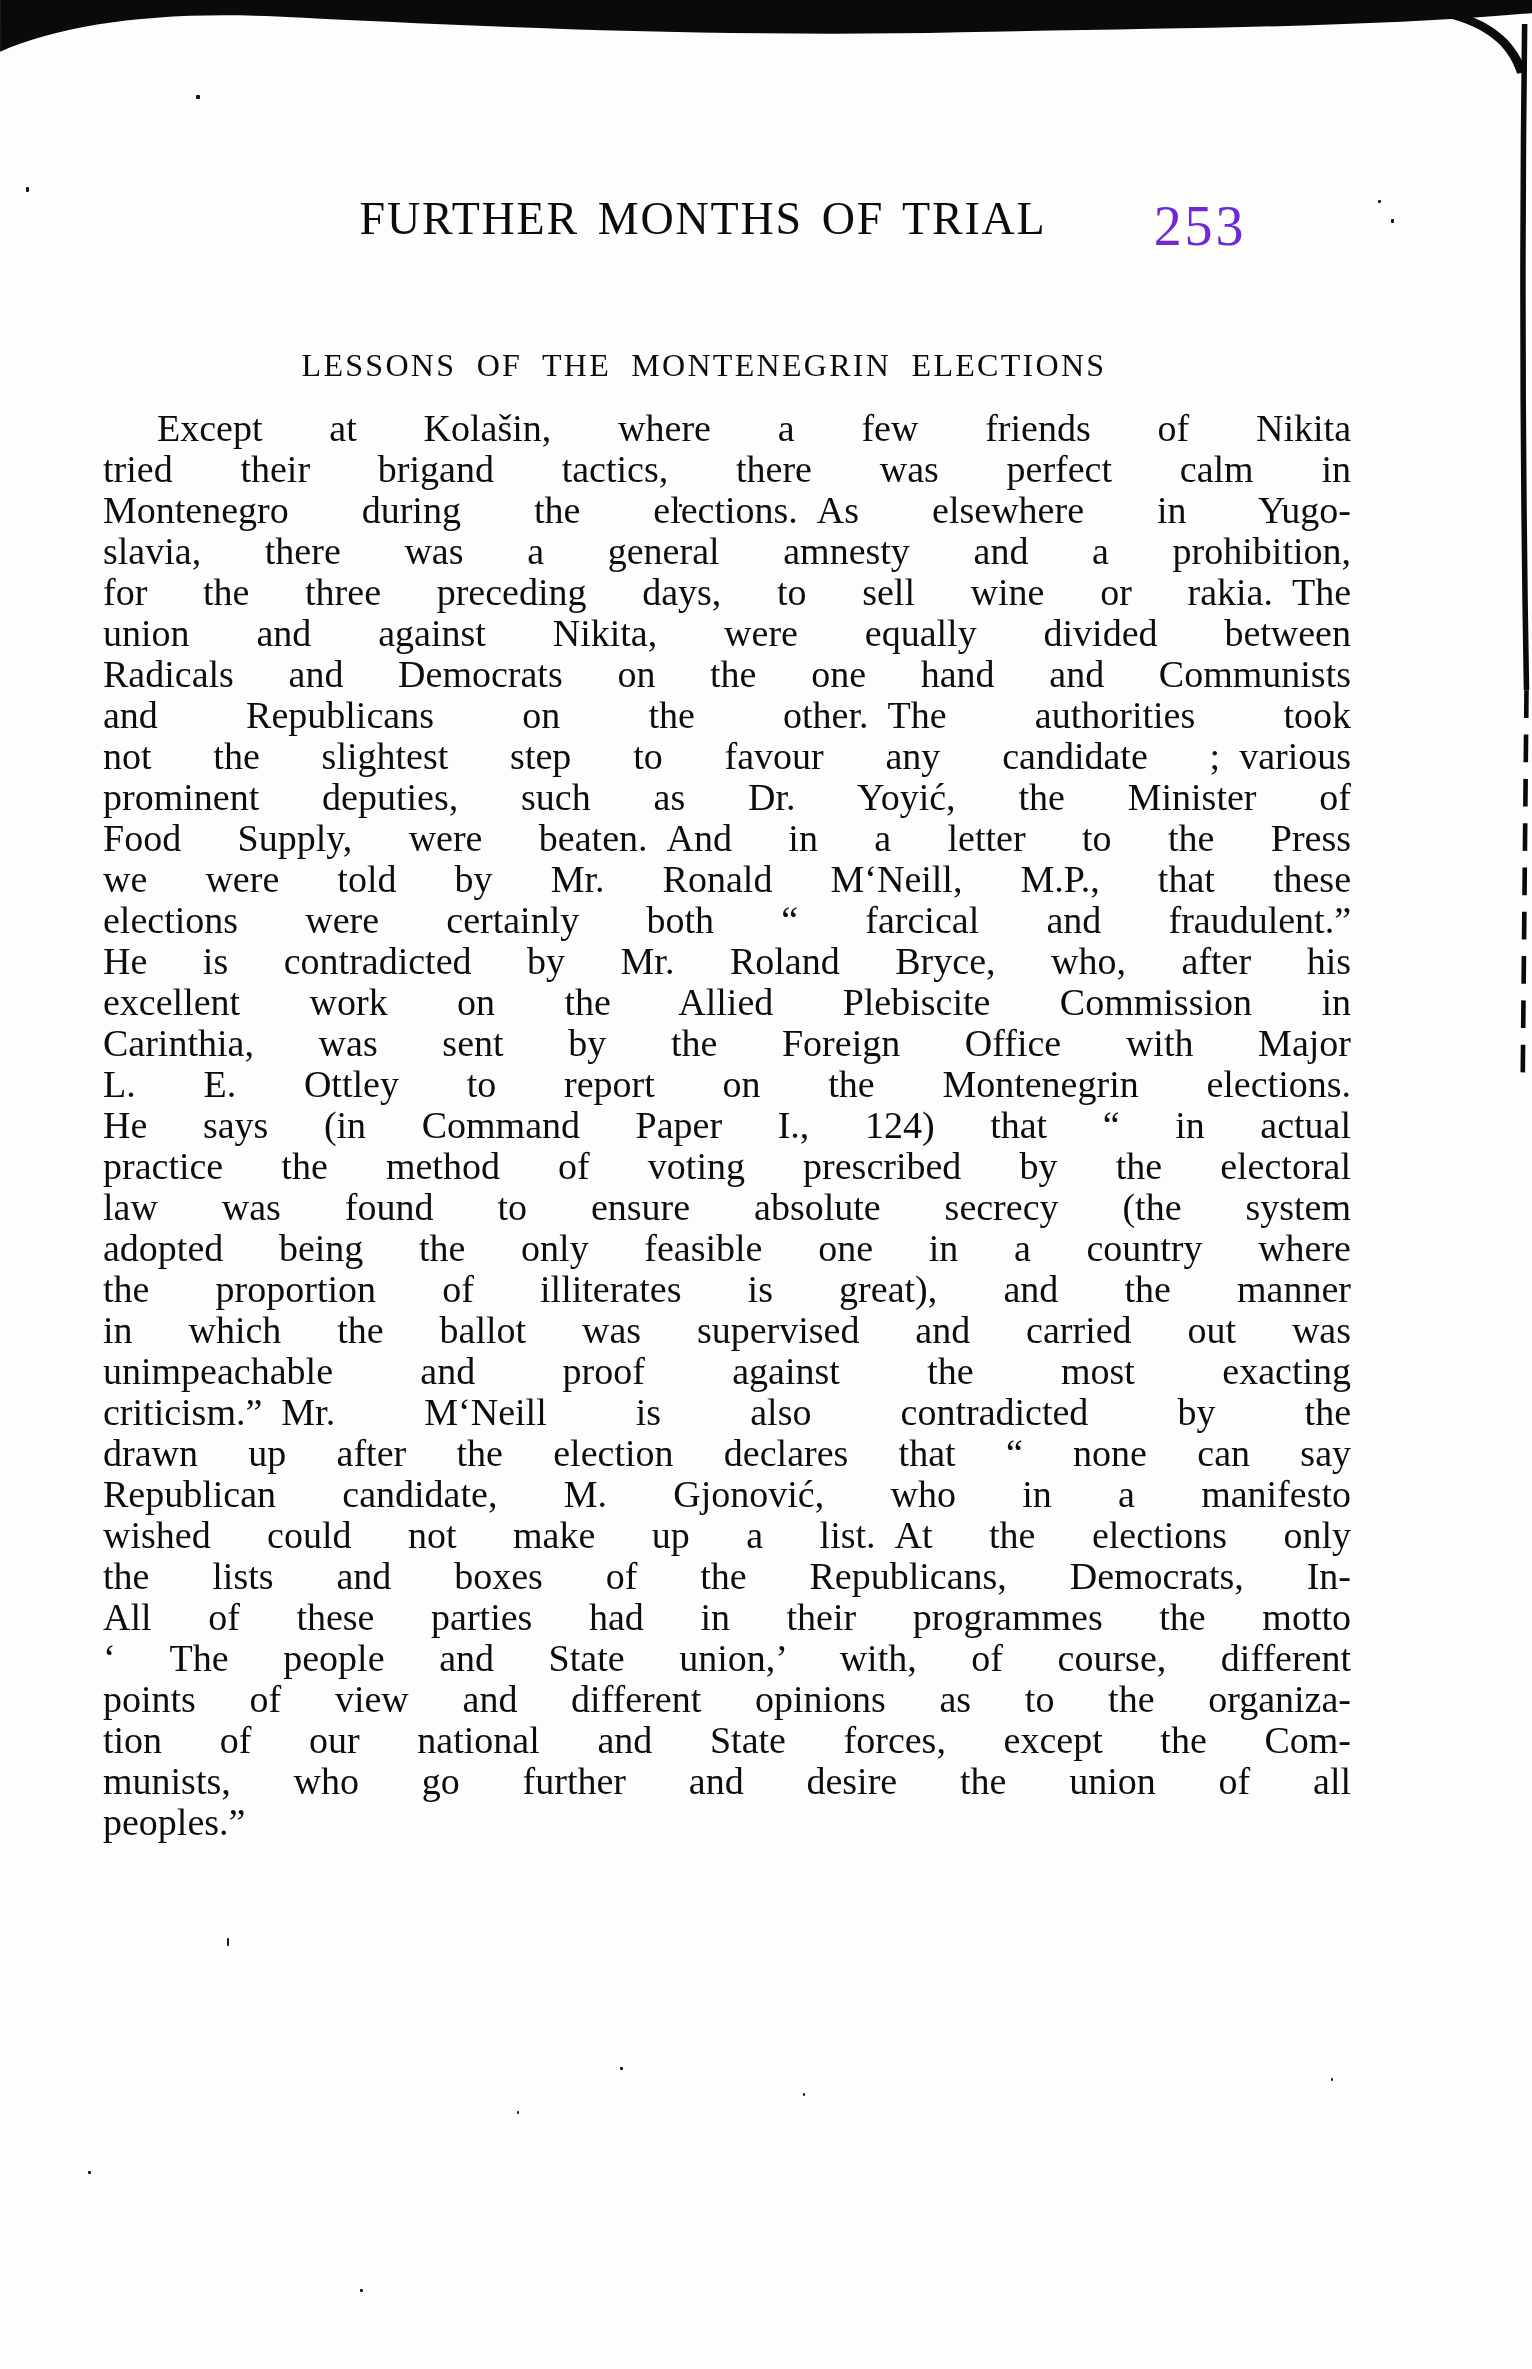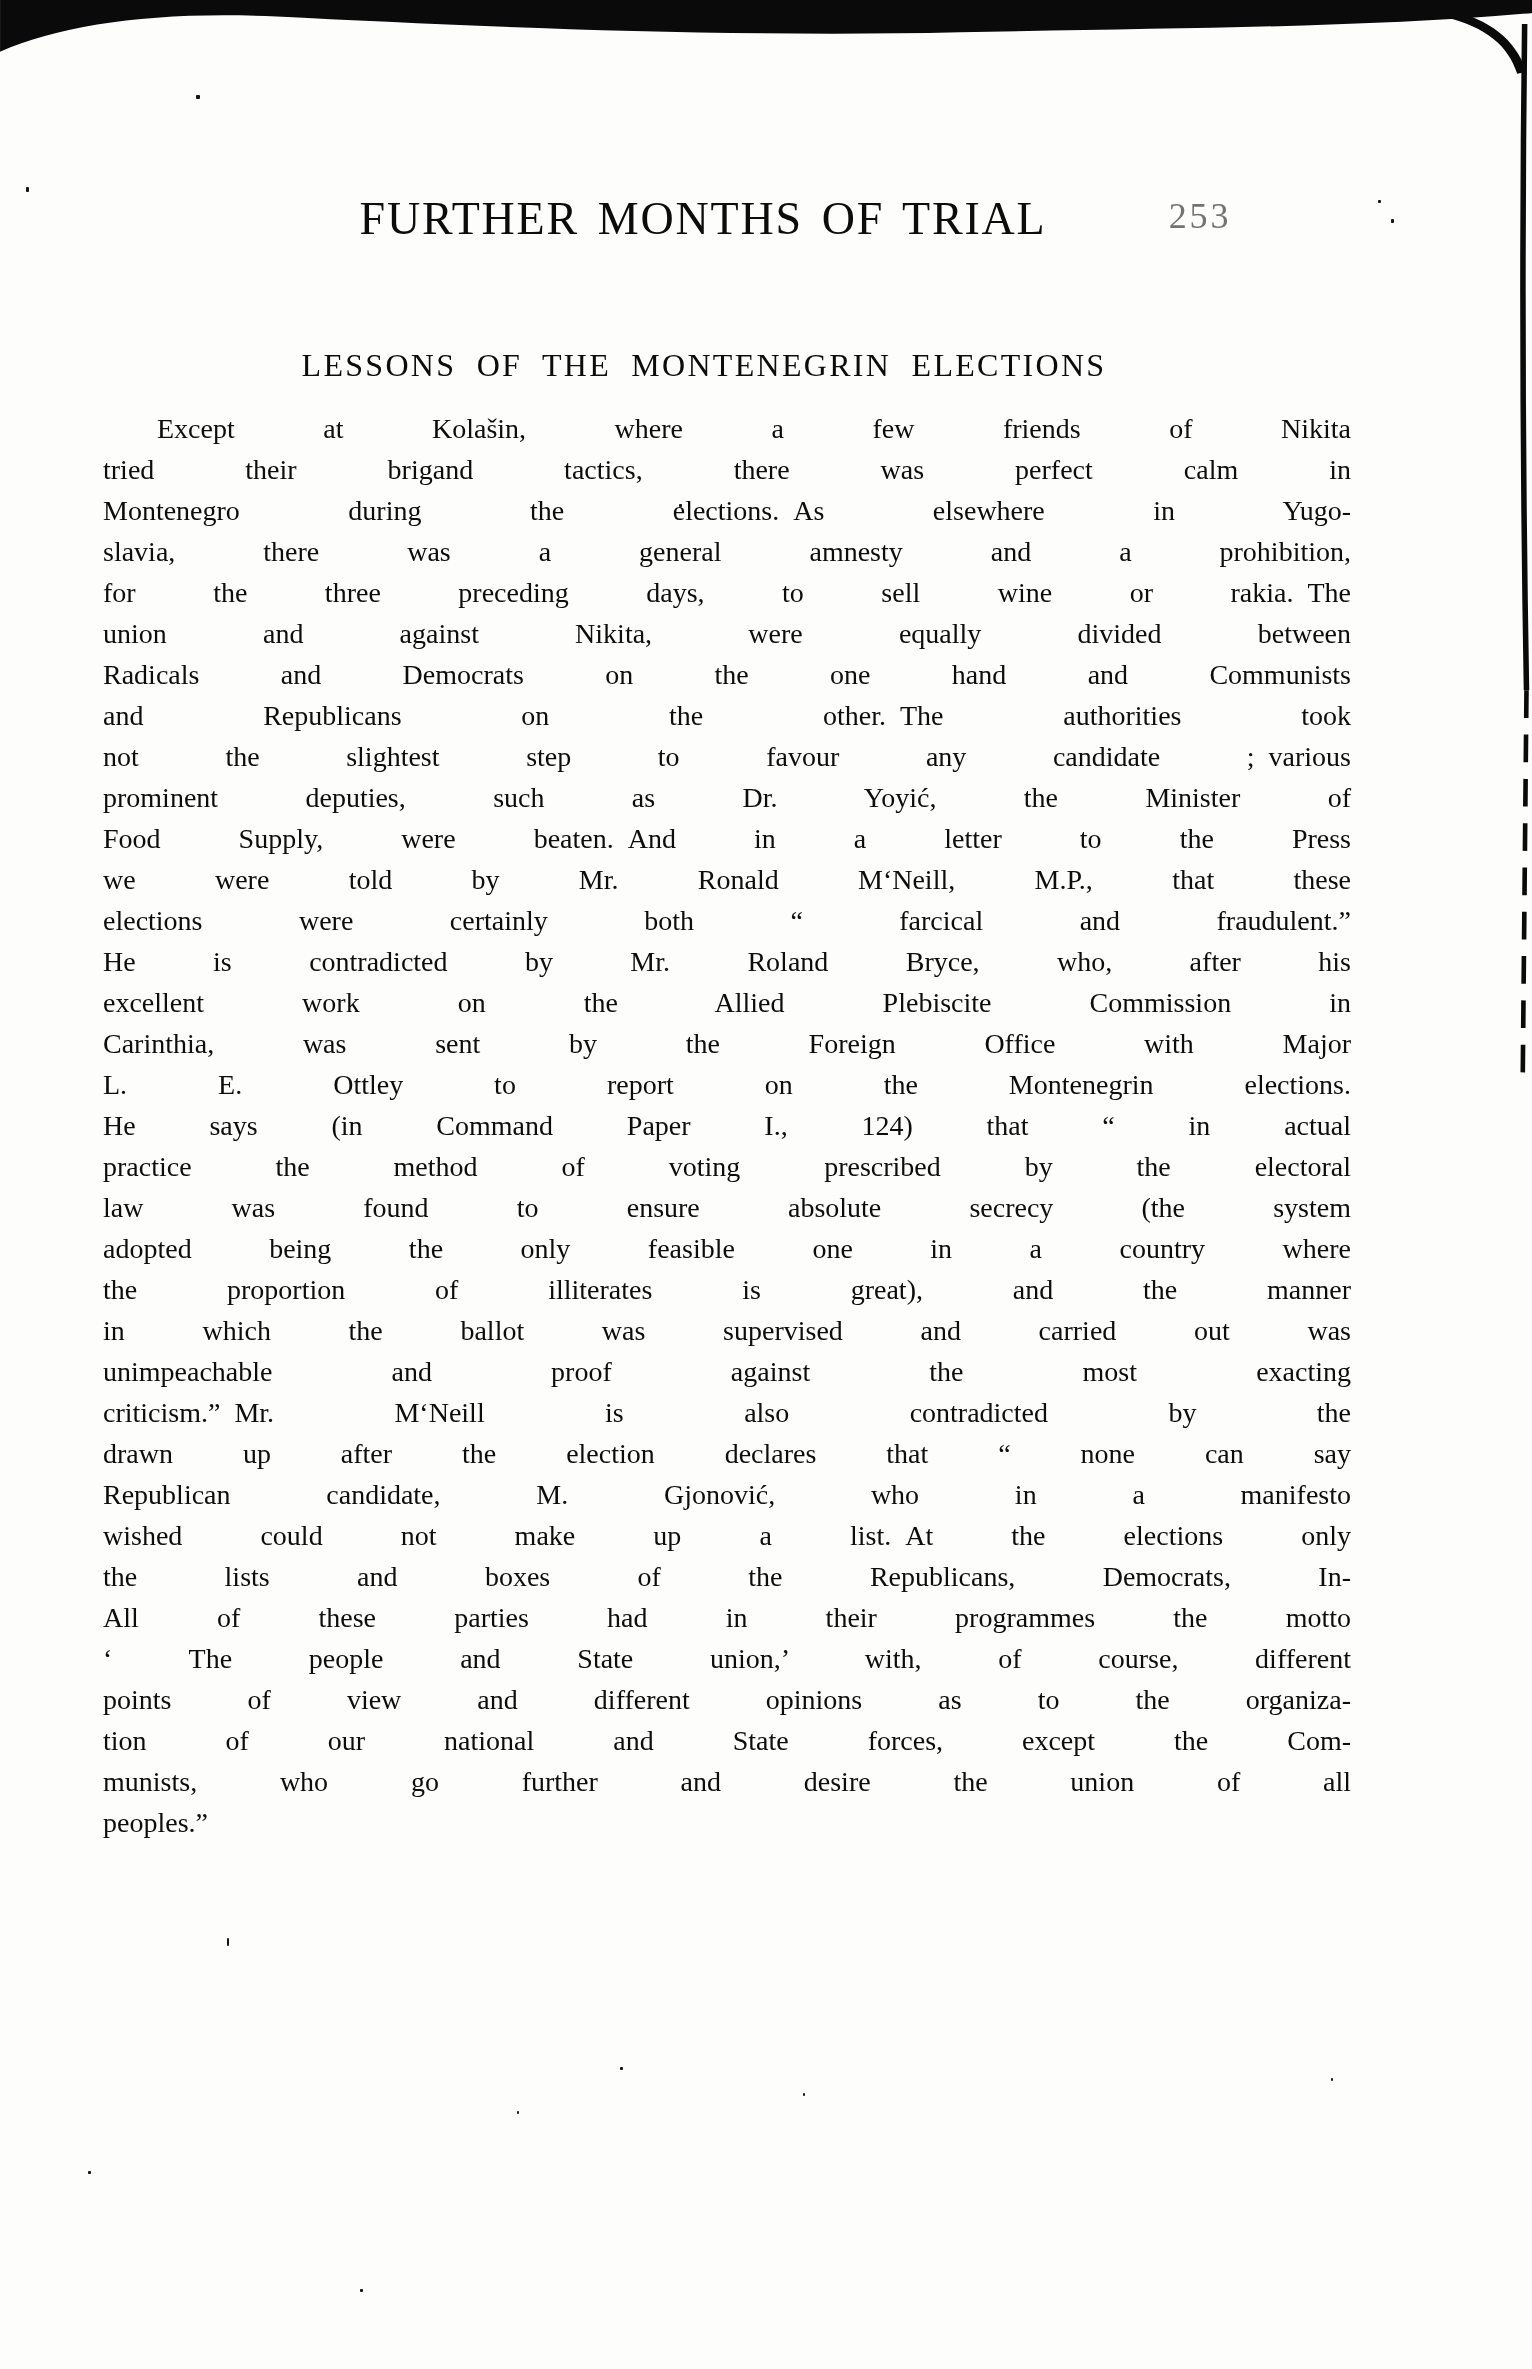--- a/index.html
+++ b/index.html
@@ -23,41 +23,41 @@
     transform: translateX(-50%);
     font-size: 46px; line-height: 1;
     letter-spacing: 1.8px; word-spacing: 5.5px;
     white-space: nowrap;
     color: #0c0c0c;
   }
   .page-number {
     position: absolute;
     top: 198px; left: 1200px;
     transform: translateX(-50%);
-    font-size: 36px; line-height: 1;
+    font-size: 56px; line-height: 1;
     letter-spacing: 2.8px;
-    color: #737373;
+    color: #6d28d9;
   }
   
   .section-heading {
     position: absolute;
     top: 349px; left: 704px;
     transform: translateX(-50%);
     font-size: 32px; line-height: 1;
     letter-spacing: 2.3px; word-spacing: 10px;
     white-space: nowrap;
     color: #0c0c0c;
     text-align: right;
   }
   
   .body-text {
     position: absolute;
     top: 408px; left: 103px;
     width: 1248px;
-    font-size: 28px;
+    font-size: 38px;
     line-height: 41px;
     color: #0d0d0d;
   }
   .tline {
     text-align: justify;
     text-align-last: justify;
   }
   .tline.first { text-indent: 54px; }
   .tline.last  { text-align-last: left; }
   

